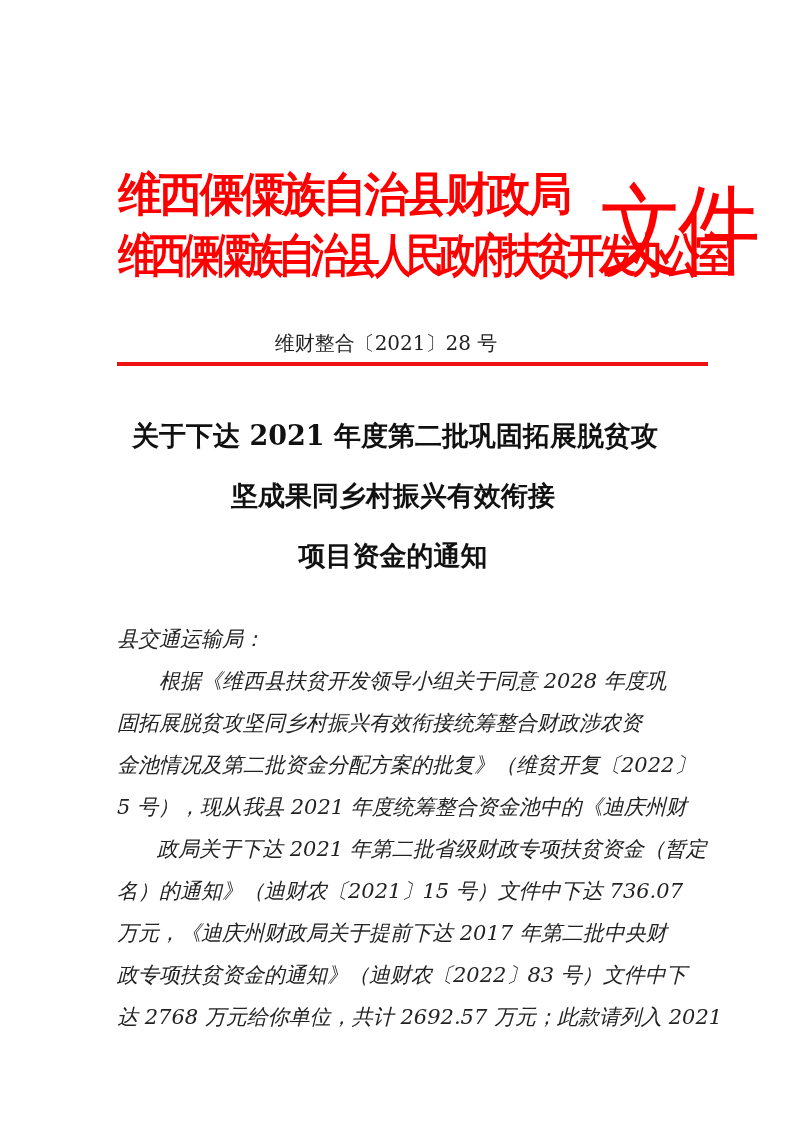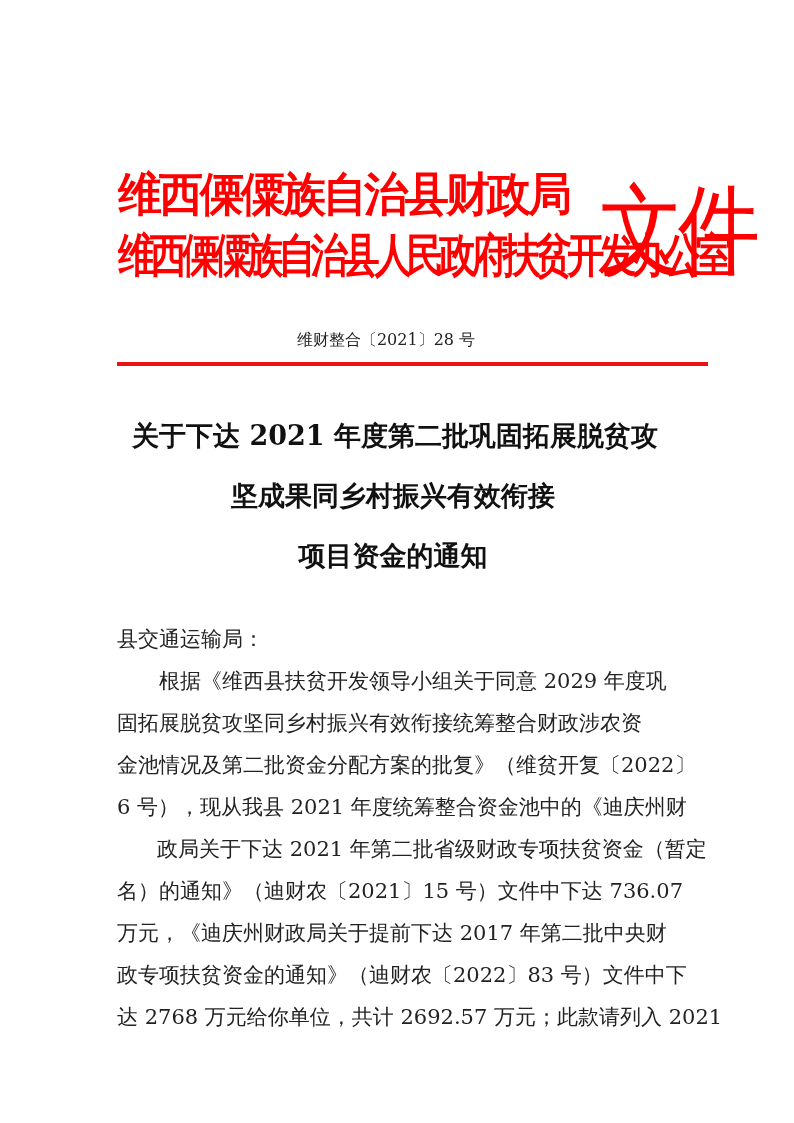--- a/index.html
+++ b/index.html
@@ -1,49 +1,49 @@
 <!DOCTYPE html>
 <html><head>
 <meta charset="utf-8">
 <style>
   html, body { margin:0; padding:0; background:#ffffff; }
   body { width:794px; height:1123px; position:relative; overflow:hidden; font-family:"DejaVu Serif","Liberation Serif",serif; }
   .header-red { position:absolute; color:#ff0000; font-family:"DejaVu Serif",serif; font-weight:bold; white-space:nowrap; }
   #h1 { left:118px; top:168px; font-size:44px; letter-spacing:-3px; line-height:50px; transform:scaleY(1.05); transform-origin:left top; }
   #h2 { left:118px; top:226px; font-size:40px; letter-spacing:-5.5px; line-height:50px; transform:scaleX(0.93) scaleY(1.15); transform-origin:left top; }
   #wenjian { left:600px; top:170px; font-size:82px; font-weight:normal; line-height:100px; letter-spacing:-4px; transform:scaleY(1.2); transform-origin:left top; }
-  #docnum { position:absolute; left:0; width:772px; top:330px; text-align:center; font-size:16px; color:#222; padding-left:0; }
+  #docnum { position:absolute; left:0; width:772px; top:330px; text-align:center; font-size:20px; color:#222; padding-left:0; }
   #docnum span { position:relative; left:0; }
   #redline { position:absolute; left:117px; width:591px; top:362px; height:4px; background:#ee1111; }
   .title { position:absolute; left:0; width:794px; text-align:center; font-weight:bold; font-size:27px; color:#111; line-height:36px; }
   #t1 { top:418px; left:-2px; }
   #t2 { top:478px; left:-4px; }
   #t3 { top:538px; left:-4px; }
   .body { position:absolute; left:117px; width:580px; font-size:21px; color:#222; }
-  .line { position:absolute; left:0; white-space:nowrap; line-height:30px; }
+  .line { position:absolute; left:0; white-space:nowrap; line-height:30px;font-style:italic; }
   #addr { top:624px; }
 </style>
 </head>
 <body>
 
 <div class="header-red" id="h1">维西傈僳族自治县财政局</div>
 <div class="header-red" id="h2">维西傈僳族自治县人民政府扶贫开发办公室</div>
 <div class="header-red" id="wenjian">文件</div>
 
 <div id="docnum"><span>维财整合〔2021〕28 号</span></div>
 <div id="redline"></div>
 
 <div class="title" id="t1">关于下达 2021 年度第二批巩固拓展脱贫攻</div>
 <div class="title" id="t2">坚成果同乡村振兴有效衔接</div>
 <div class="title" id="t3">项目资金的通知</div>
 
 <div class="body">
   <div class="line" id="addr" style="position:fixed;left:117px;top:624px;">县交通运输局：</div>
-  <div class="line" style="position:fixed;left:117px;top:666px;">　　根据《维西县扶贫开发领导小组关于同意 2029 年度巩</div>
+  <div class="line" style="position:fixed;left:117px;top:666px;">　　根据《维西县扶贫开发领导小组关于同意 2028 年度巩</div>
   <div class="line" style="position:fixed;left:117px;top:708px;">固拓展脱贫攻坚同乡村振兴有效衔接统筹整合财政涉农资</div>
   <div class="line" style="position:fixed;left:117px;top:750px;">金池情况及第二批资金分配方案的批复》（维贫开复〔2022〕</div>
-  <div class="line" style="position:fixed;left:117px;top:792px;">6 号），现从我县 2021 年度统筹整合资金池中的《迪庆州财</div>
+  <div class="line" style="position:fixed;left:117px;top:792px;">5 号），现从我县 2021 年度统筹整合资金池中的《迪庆州财</div>
   <div class="line" style="position:fixed;left:117px;top:834px;margin-left:40px;">政局关于下达 2021 年第二批省级财政专项扶贫资金（暂定</div>
   <div class="line" style="position:fixed;left:117px;top:876px;">名）的通知》（迪财农〔2021〕15 号）文件中下达 736.07</div>
   <div class="line" style="position:fixed;left:117px;top:918px;">万元，《迪庆州财政局关于提前下达 2017 年第二批中央财</div>
   <div class="line" style="position:fixed;left:117px;top:960px;">政专项扶贫资金的通知》（迪财农〔2022〕83 号）文件中下</div>
   <div class="line" style="position:fixed;left:117px;top:1002px;">达 2768 万元给你单位，共计 2692.57 万元；此款请列入 2021</div>
 </div>
 
 </body></html>

